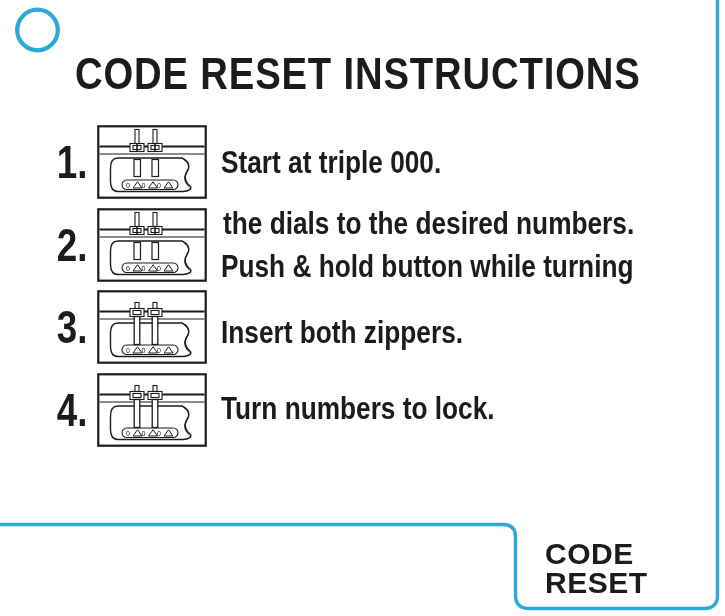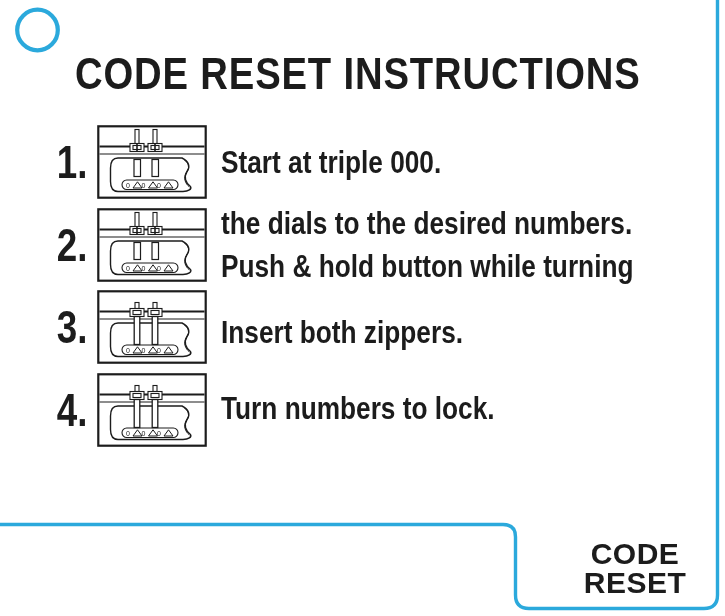--- a/index.html
+++ b/index.html
@@ -57,33 +57,33 @@
     width: 110px;
     height: 74px;
   }
   .step-text {
     position: absolute;
     left: 221px;
     font-size: 32px;
     font-weight: 700;
     line-height: 40px;
     white-space: nowrap;
+    text-align: right;
   }
   .step-text.two-line { line-height: 43px; }
   .step-text .squeeze {
     display: inline-block;
     transform: scaleX(0.82);
     transform-origin: 0 50%;
   }
   .badge {
     position: absolute;
     left: 545px;
     top: 539px;
     width: 180px;
-    text-align: center;
     font-size: 30px;
     font-weight: 700;
     line-height: 29px;
     letter-spacing: 0.5px;
   }
   .hidden-defs { position: absolute; width: 0; height: 0; overflow: hidden; }
 </style>
 </head>
 <body>
 

